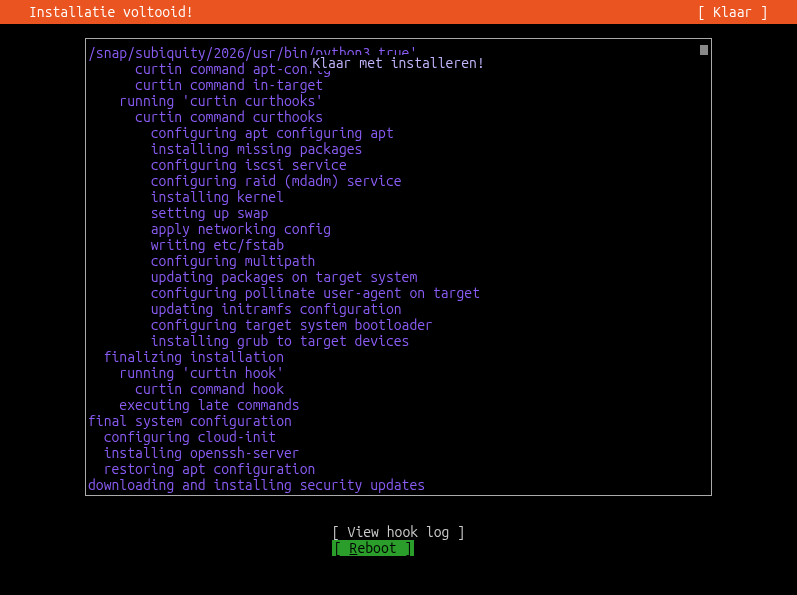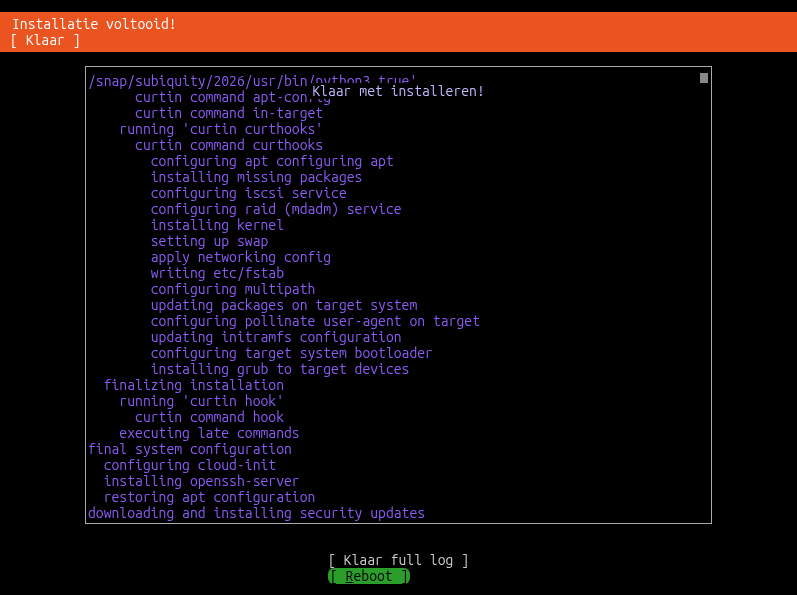--- a/index.html
+++ b/index.html
@@ -12,26 +12,25 @@
       font-family: "Ubuntu Mono", "DejaVu Sans Mono", monospace;
       font-size: 14px;
       color: #ccc;
       width: 797px;
       height: 595px;
       overflow: hidden;
     }
     .header {
       background: #e95420;
       color: #fff;
-      padding: 4px 10px;
+      padding: 4px 27px;
       display: flex;
       justify-content: space-between;
-      margin-top: 12px;
+      margin-top: 0;
       margin-bottom: 14px;
-      flex-direction: column;
     }
     .header-left {
       padding-left: 2px;
     }
     .header-right {
       padding-right: 2px;
     }
     .log-container {
       margin: 0 85px;
       border: 1px solid #aaa;
@@ -73,21 +72,20 @@
       text-align: left;
     }
     .btn-row {
       line-height: 16px;
     }
     .btn-reboot {
       background: #2a9d2a;
       color: #000;
       padding: 0 2px;
       display: inline-block;
-      border-radius: 6px;
     }
     .underline {
       text-decoration: underline;
     }
   </style>
 </head>
 <body>
 
 <div class="header">
   <span class="header-left">Installatie voltooid!</span>
@@ -122,16 +120,16 @@
 final system configuration
   configuring cloud-init
   installing openssh-server
   restoring apt configuration
 downloading and installing security updates</div>
   <div class="scrollbar-thumb-top"></div>
 </div>
 
 <div class="buttons">
   <div class="btn">
-    <div class="btn-row">[ Klaar full log ]</div>
+    <div class="btn-row">[ View hook log ]</div>
     <div class="btn-row"><span class="btn-reboot"><span>[ </span><span class="underline">R</span><span>eboot          ]</span></span></div>
   </div>
 </div>
 
 </body></html>

